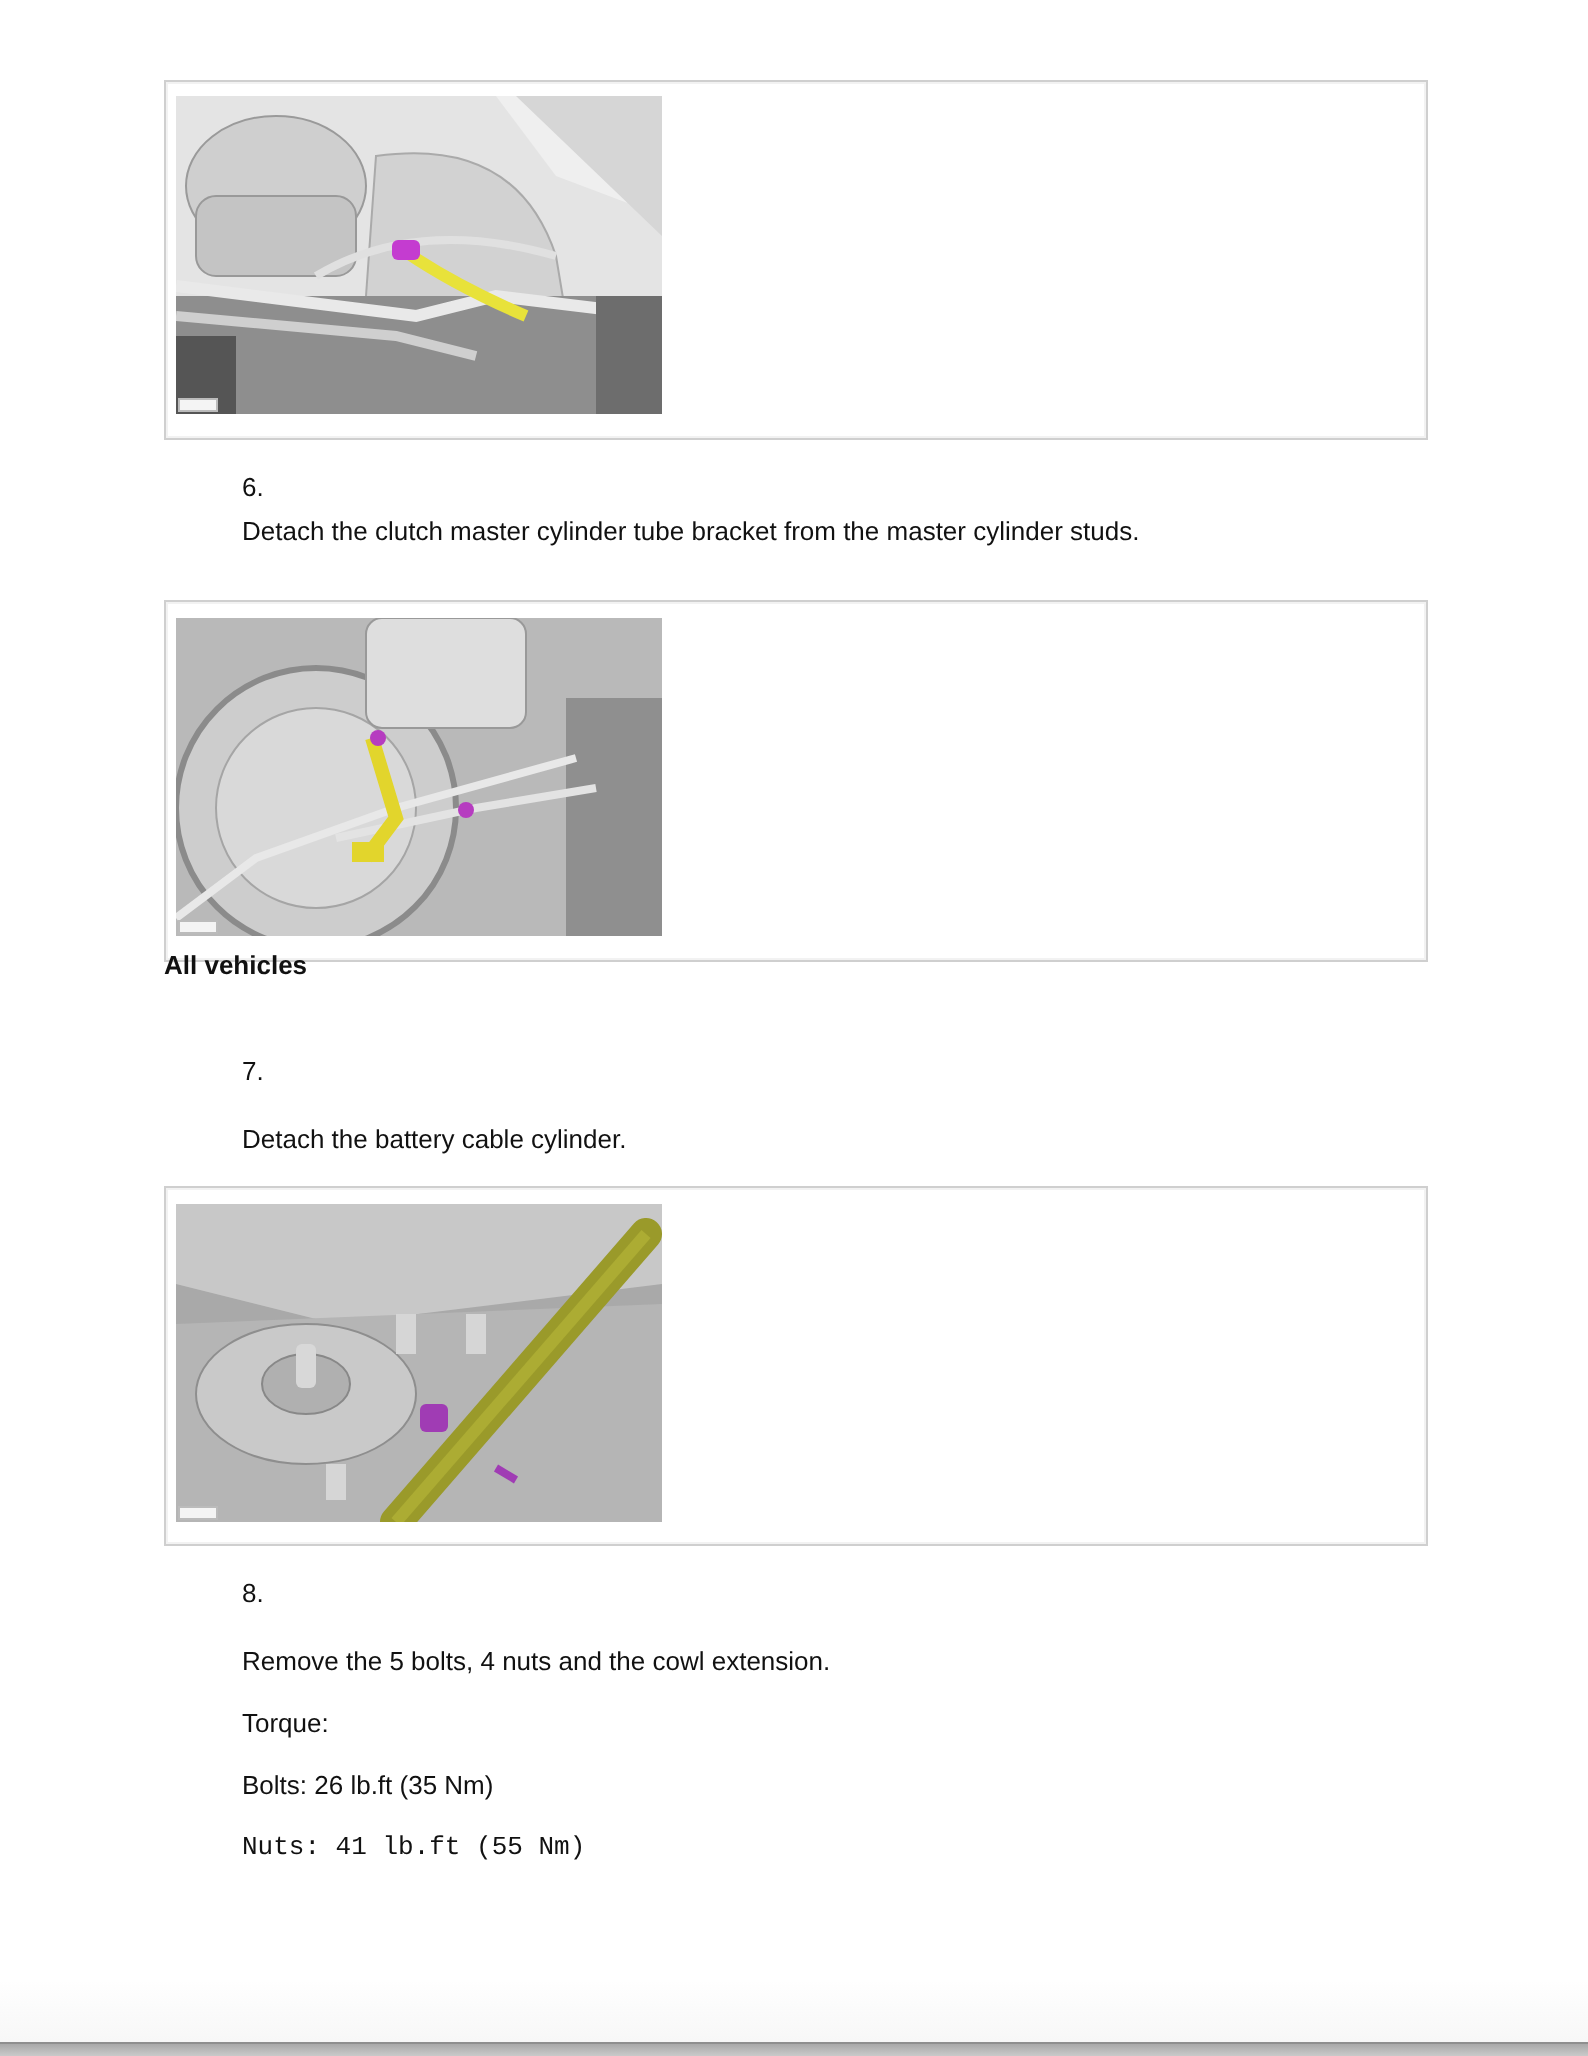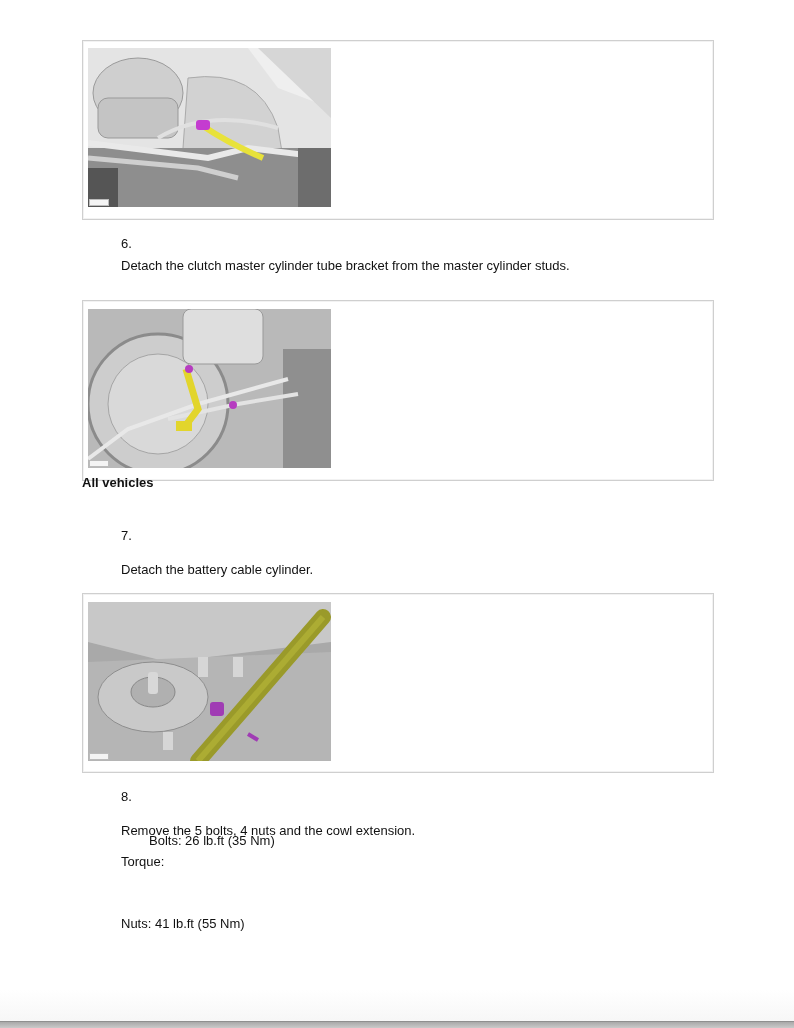--- a/index.html
+++ b/index.html
@@ -85,17 +85,17 @@
       <rect x="122" y="100" width="14" height="14" rx="3" fill="#a03cb4"></rect>
       <path d="M160 132 L170 138" stroke="#a03cb4" stroke-width="4"></path>
     </svg>
     <div class="figid"></div>
   </div>
 </div>
 
 <div class="num" style="top:789px;">8.</div>
 <div class="txt" style="top:823px;">Remove the 5 bolts, 4 nuts and the cowl extension.</div>
 <div class="txt" style="top:854px;">Torque:</div>
-<div class="txt" style="top:833px;margin-left:28px;">Bolts: 26 lb.ft (35 Nm)</div>
-<div class="txt" style="top:916px;">Nuts: 41 lb.ft (55 Nm)</div>
+<div class="txt" style="top:885px;">Bolts: 26 lb.ft (35 Nm)</div>
+<div class="txt" style="top:916px;font-family:Liberation Mono, monospace;">Nuts: 41 lb.ft (55 Nm)</div>
 
 <div class="fade"></div>
 <div class="bottombar"></div>
 
 </body></html>

